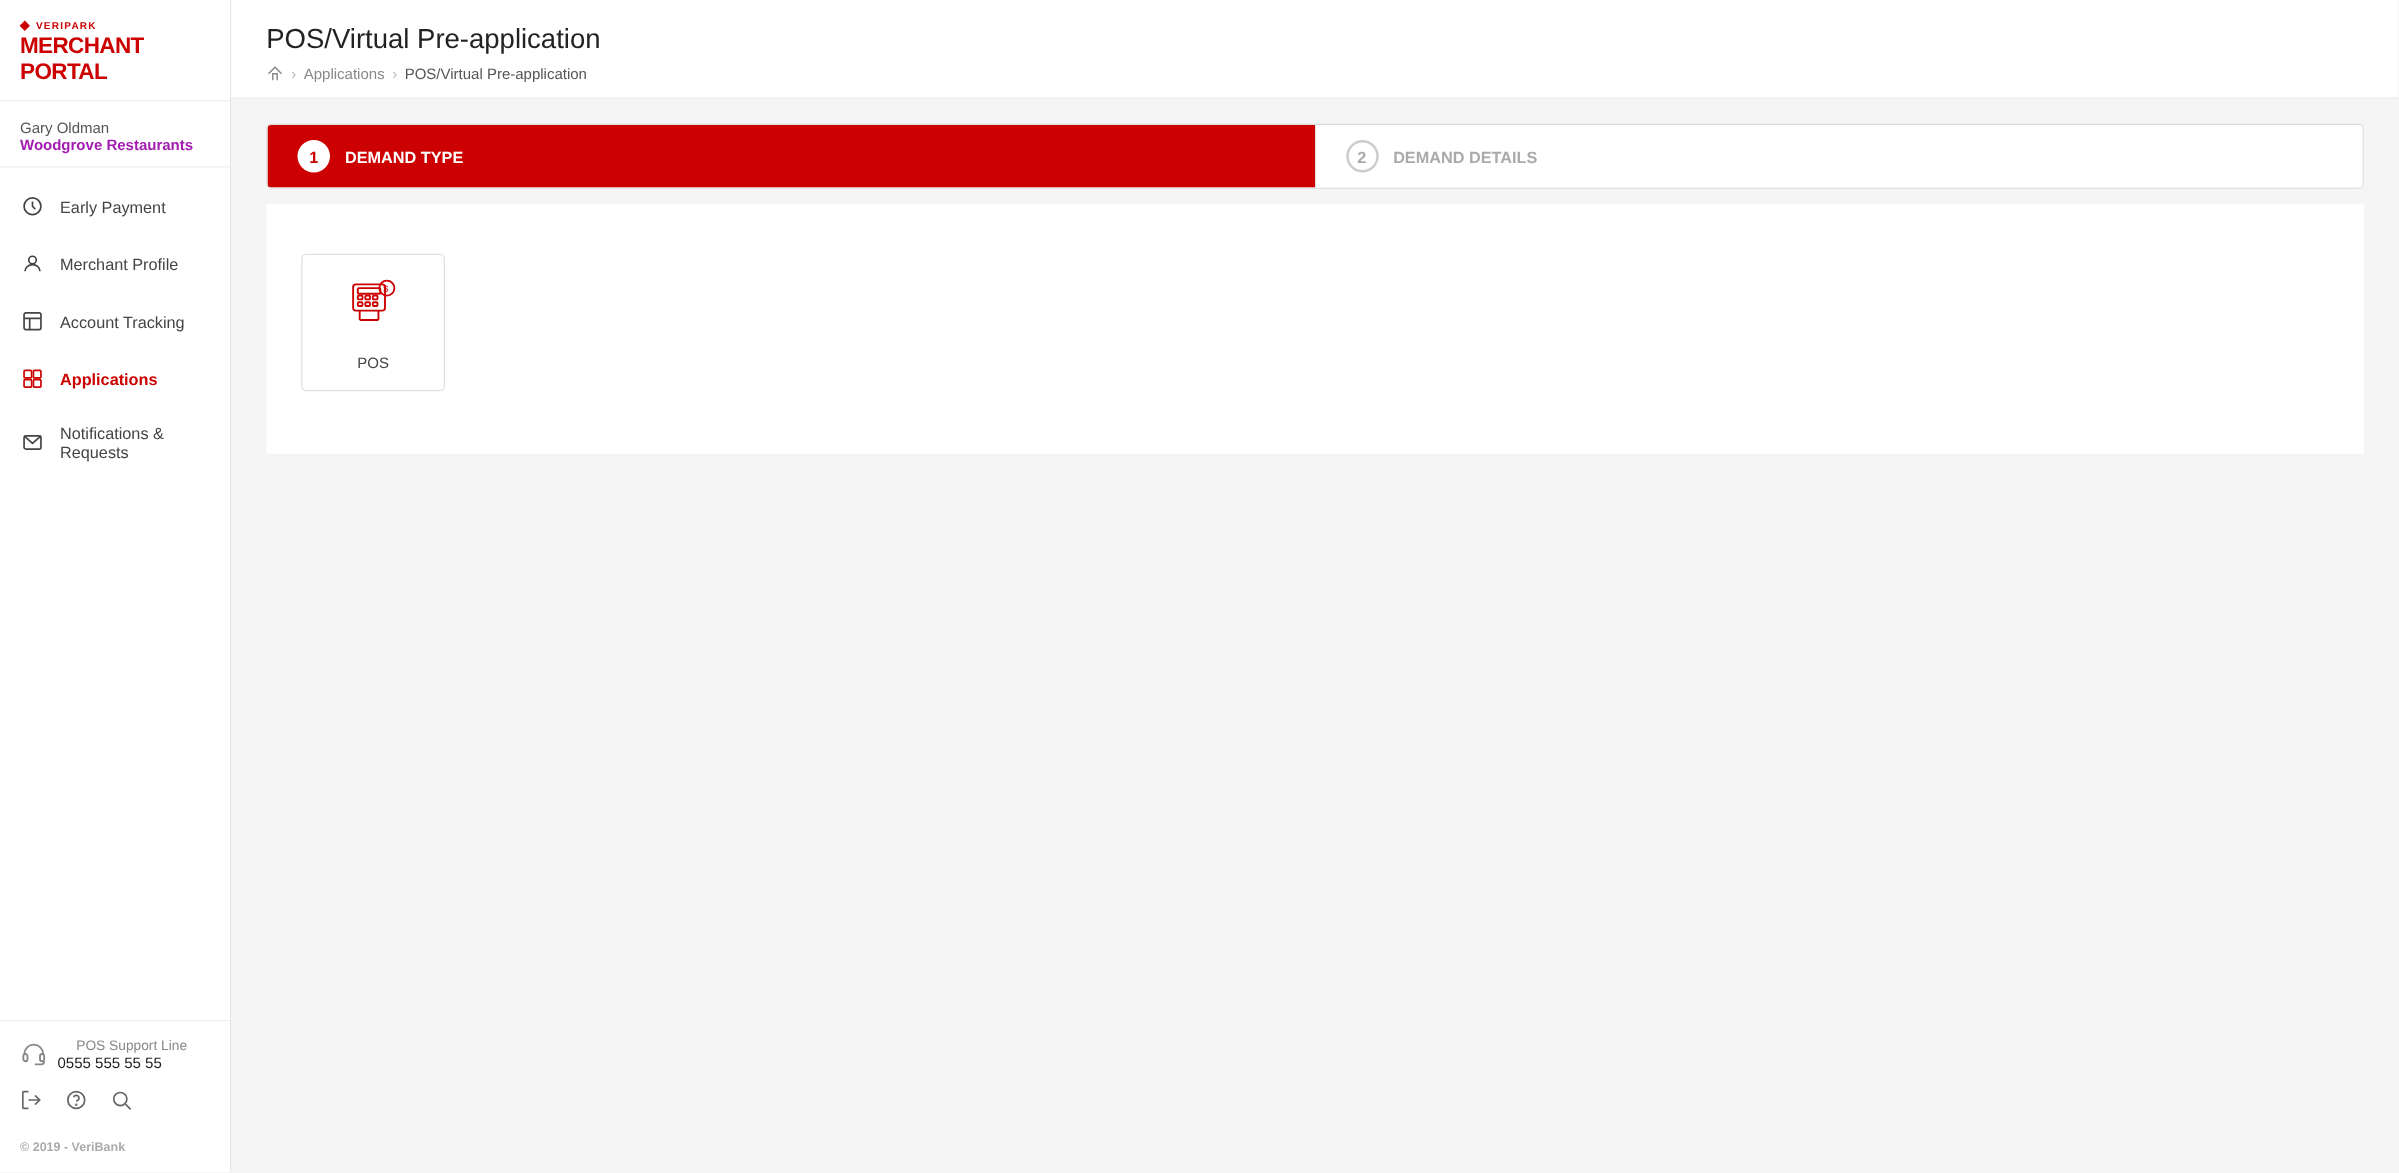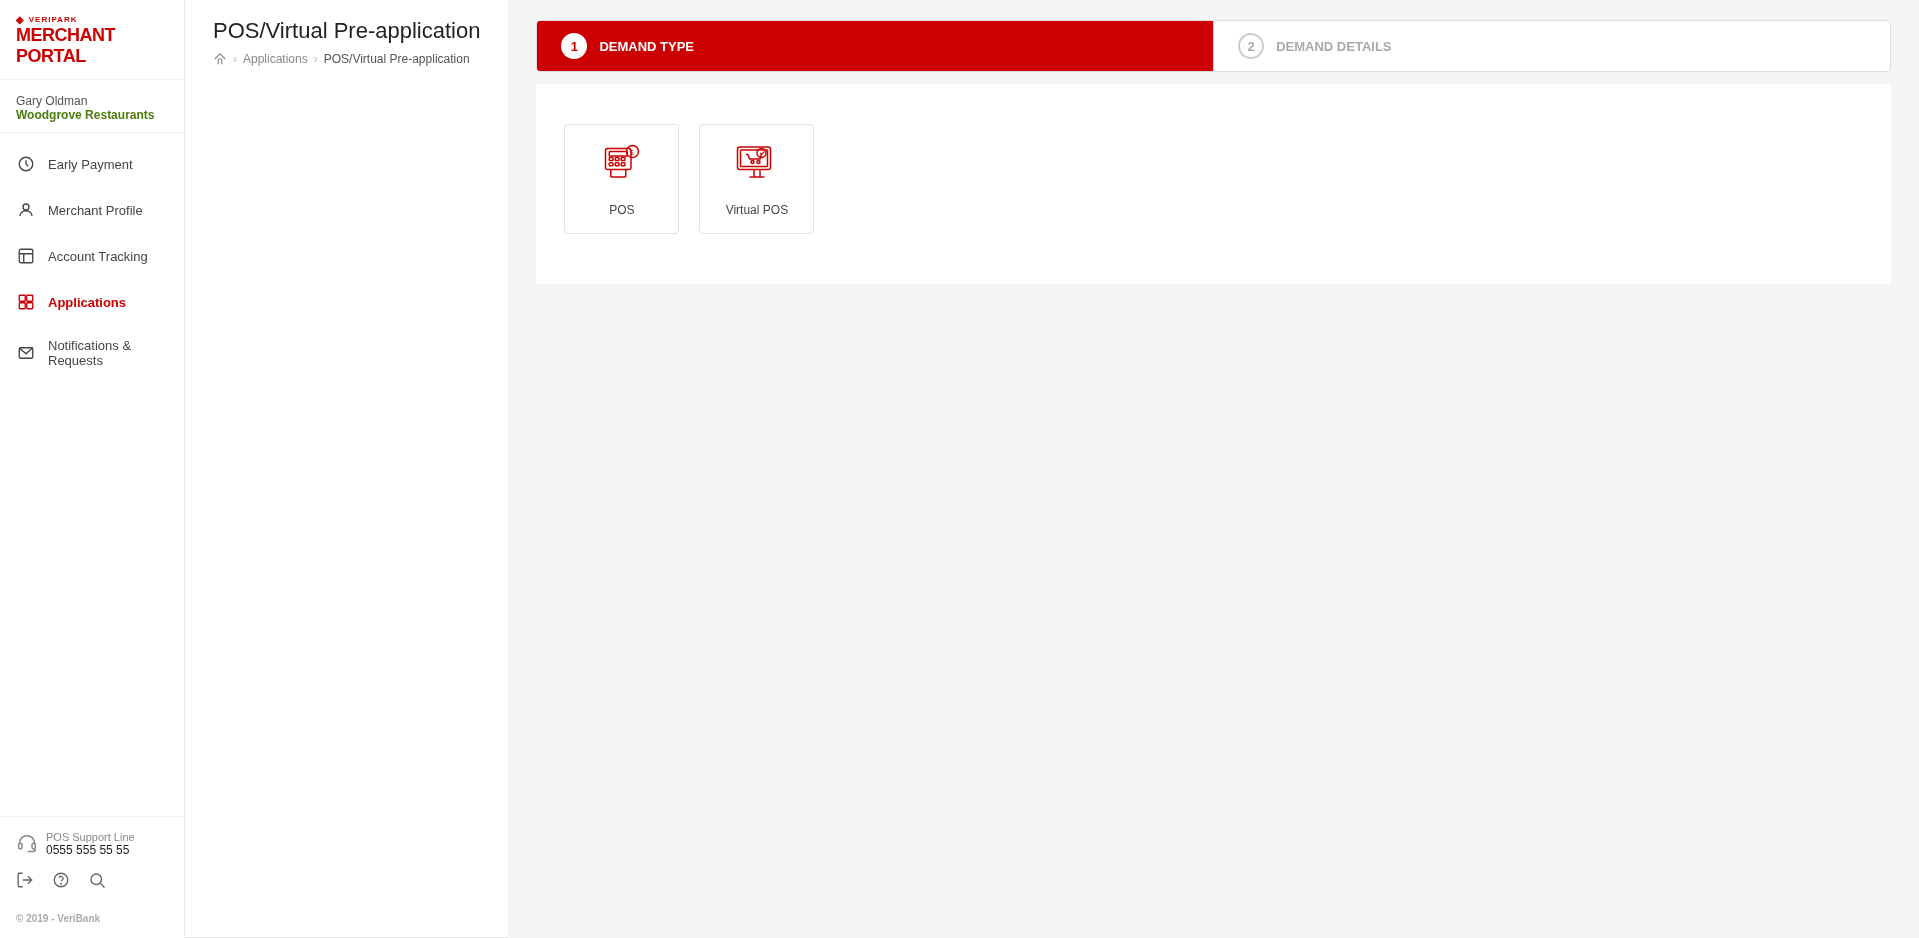--- a/index.html
+++ b/index.html
@@ -32,21 +32,21 @@
       font-size: 18px;
       font-weight: 700;
       color: #c00;
       letter-spacing: -0.5px;
     }
     .user-info {
       padding: 14px 16px 10px 16px;
       border-bottom: 1px solid #f0f0f0;
     }
     .user-name { font-size: 12px; color: #555; }
-    .user-company { font-size: 12px; font-weight: 700; color: #4d7c0f; }
+    .user-company { font-size: 12px; font-weight: 700; color: #a21caf; }
     .nav-menu { flex: 1; padding-top: 8px; }
     .nav-item {
       display: flex;
       align-items: center;
       gap: 12px;
       padding: 13px 16px;
       cursor: pointer;
       color: #444;
       font-size: 13px;
       transition: background 0.15s;
@@ -74,21 +74,21 @@
       width: 22px;
       height: 22px;
       display: flex;
       align-items: center;
       justify-content: center;
       flex-shrink: 0;
       color: #888;
       font-size: 16px;
       margin-top: 2px;
     }
-    .support-label { font-size: 11px; color: #888; }
+    .support-label { font-size: 11px; color: #888; margin-left: 15px; }
     .support-number { font-size: 12px; font-weight: 400; color: #222; }
     .footer-actions {
       display: flex;
       gap: 18px;
       align-items: center;
     }
     .footer-action-btn {
       cursor: pointer;
       color: #666;
       font-size: 16px;
@@ -99,21 +99,21 @@
       font-size: 10px;
       color: #aaa;
       margin-top: 24px;
       font-weight: bold;
     }
 
     
     .main-content {
       flex: 1;
       display: flex;
-      flex-direction: row;
+      flex-direction: column;
       overflow: hidden;
     }
     .page-header {
       background: #fff;
       padding: 18px 28px 12px 28px;
       border-bottom: 1px solid #e8e8e8;
     }
     .page-title {
       font-size: 22px;
       font-weight: 400;
@@ -412,43 +412,20 @@
             <path d="M17 38 v10 M37 38 v10"></path>
             <line x1="17" y1="48" x2="37" y2="48"></line>
 
             <circle cx="46" cy="14" r="8"></circle>
             <text x="42" y="18" font-size="10" fill="#c00" stroke="none" font-family="Arial">$</text>
           </svg>
         </span>
         <span class="demand-card-label">POS</span>
       </div>
 
-      <div class="demand-card">
-        <span class="card-icon">
-          <svg width="48" height="48" viewBox="0 0 64 64" fill="none" stroke="#c00" stroke-width="2">
-
-            <rect x="6" y="8" width="44" height="30" rx="3"></rect>
-
-            <rect x="10" y="12" width="36" height="22" rx="1"></rect>
-
-            <line x1="28" y1="38" x2="28" y2="48"></line>
-            <line x1="36" y1="38" x2="36" y2="48"></line>
-            <line x1="22" y1="48" x2="42" y2="48"></line>
-
-            <circle cx="26" cy="28" r="2"></circle>
-            <circle cx="34" cy="28" r="2"></circle>
-            <path d="M20 18 l2 6 h14 l2-6"></path>
-            <line x1="17" y1="18" x2="20" y2="18"></line>
-
-            <circle cx="38" cy="16" r="6"></circle>
-            <path d="M36 16 l2 2 l4-4" stroke-width="1.5"></path>
-          </svg>
-        </span>
-        <span class="demand-card-label">Virtual POS</span>
-      </div>
     </div>
 
     <div class="bg-pattern">
       <svg class="pattern-svg" xmlns="http://www.w3.org/2000/svg">
         <defs>
           <pattern id="diamond-pattern" x="0" y="0" width="80" height="80" patternUnits="userSpaceOnUse">
 
             <polygon points="40,5 75,40 40,75 5,40" fill="none" stroke="#bbb" stroke-width="1.5"></polygon>
             <polygon points="40,15 65,40 40,65 15,40" fill="none" stroke="#ccc" stroke-width="1"></polygon>
           </pattern>

